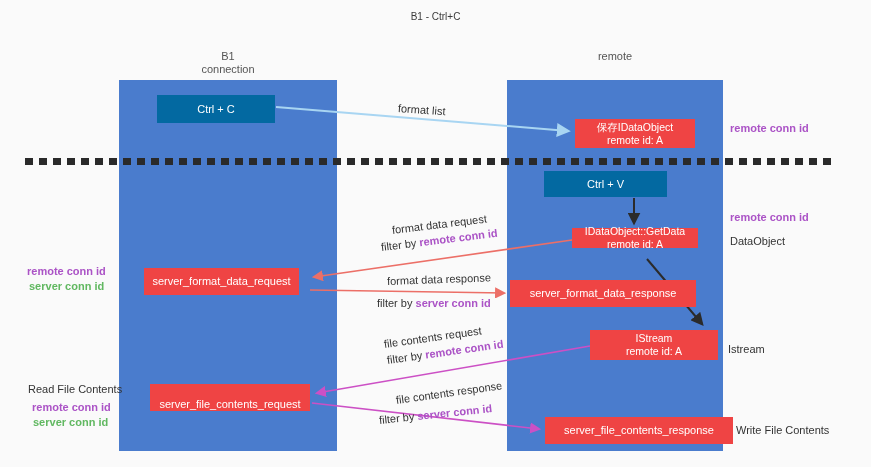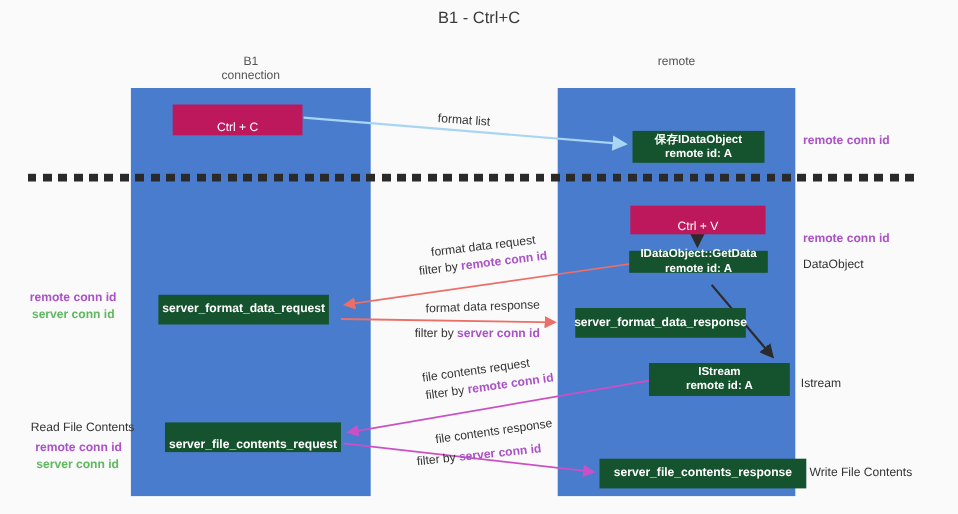--- a/index.html
+++ b/index.html
@@ -4,43 +4,43 @@
 <style>
   html,body{margin:0;padding:0;}
   body{
     font-family:"Liberation Sans", sans-serif;
     background:#fafafa;
     width:871px;height:467px;
     position:relative;overflow:hidden;
   }
   .abs{position:absolute;}
   
-  .title{left:0;right:0;top:7px;text-align:center;font-size:15px;line-height:19px;color:#3a3a3a;}
+  .title{left:0;right:0;top:7px;text-align:center;font-size:10px;line-height:19px;color:#3a3a3a;}
   
   .hdr{width:140px;text-align:center;font-size:11px;line-height:13px;color:#555;}
   .hdr-b1{left:158px;top:50px;}
   .hdr-a1{left:545px;top:50px;}
   
   .lane{top:80px;height:371px;background:#4a7ccd;}
   .lane-b1{left:119px;width:218px;}
   .lane-a1{left:507px;width:216px;}
   
   .dashline{left:25px;top:158px;width:810px;height:7px;
     background-image:repeating-linear-gradient(90deg,#2a2a2a 0 8px,transparent 8px 14px);}
   
   .node{display:flex;flex-direction:column;align-items:center;justify-content:center;
     color:#fff;font-size:11px;line-height:13px;text-align:center;white-space:nowrap;}
-  .green{background:#be185d;justify-content:flex-end;}
-  .orange{background:#14532d;font-weight:bold;}
+  .green{background:#0369a1;}
+  .orange{background:#ef4444;}
   .n-ctrlc{left:157px;top:95px;width:118px;height:28px;}
   .n-save{left:575px;top:119px;width:120px;height:29px;font-size:10.5px;}
-  .n-ctrlv{left:573px;top:171px;width:123px;height:26px;margin-top:16px;}
+  .n-ctrlv{left:544px;top:171px;width:123px;height:26px;}
   .n-getdata{left:572px;top:228px;width:126px;height:20px;font-size:10.5px;}
   .n-freq{left:144px;top:268px;width:155px;height:27px;justify-content:center;}
-  .n-fresp{left:523px;top:280px;width:155px;height:27px;}
+  .n-fresp{left:510px;top:280px;width:186px;height:27px;}
   .n-istream{left:590px;top:330px;width:128px;height:30px;font-size:10.5px;}
   .n-filereq{left:150px;top:384px;width:160px;height:27px;justify-content:flex-end;}
   .n-fileresp{left:545px;top:417px;width:188px;height:27px;}
   
   .lbl{font-size:11px;line-height:14px;color:#333;white-space:nowrap;}
   .purple{color:#ab53c6;font-weight:bold;}
   .greentxt{color:#61b861;font-weight:bold;}
   .ll-remote1{left:27px;top:264px;}
   .ll-server1{left:29px;top:279px;}
   .ll-read{left:28px;top:382px;}

